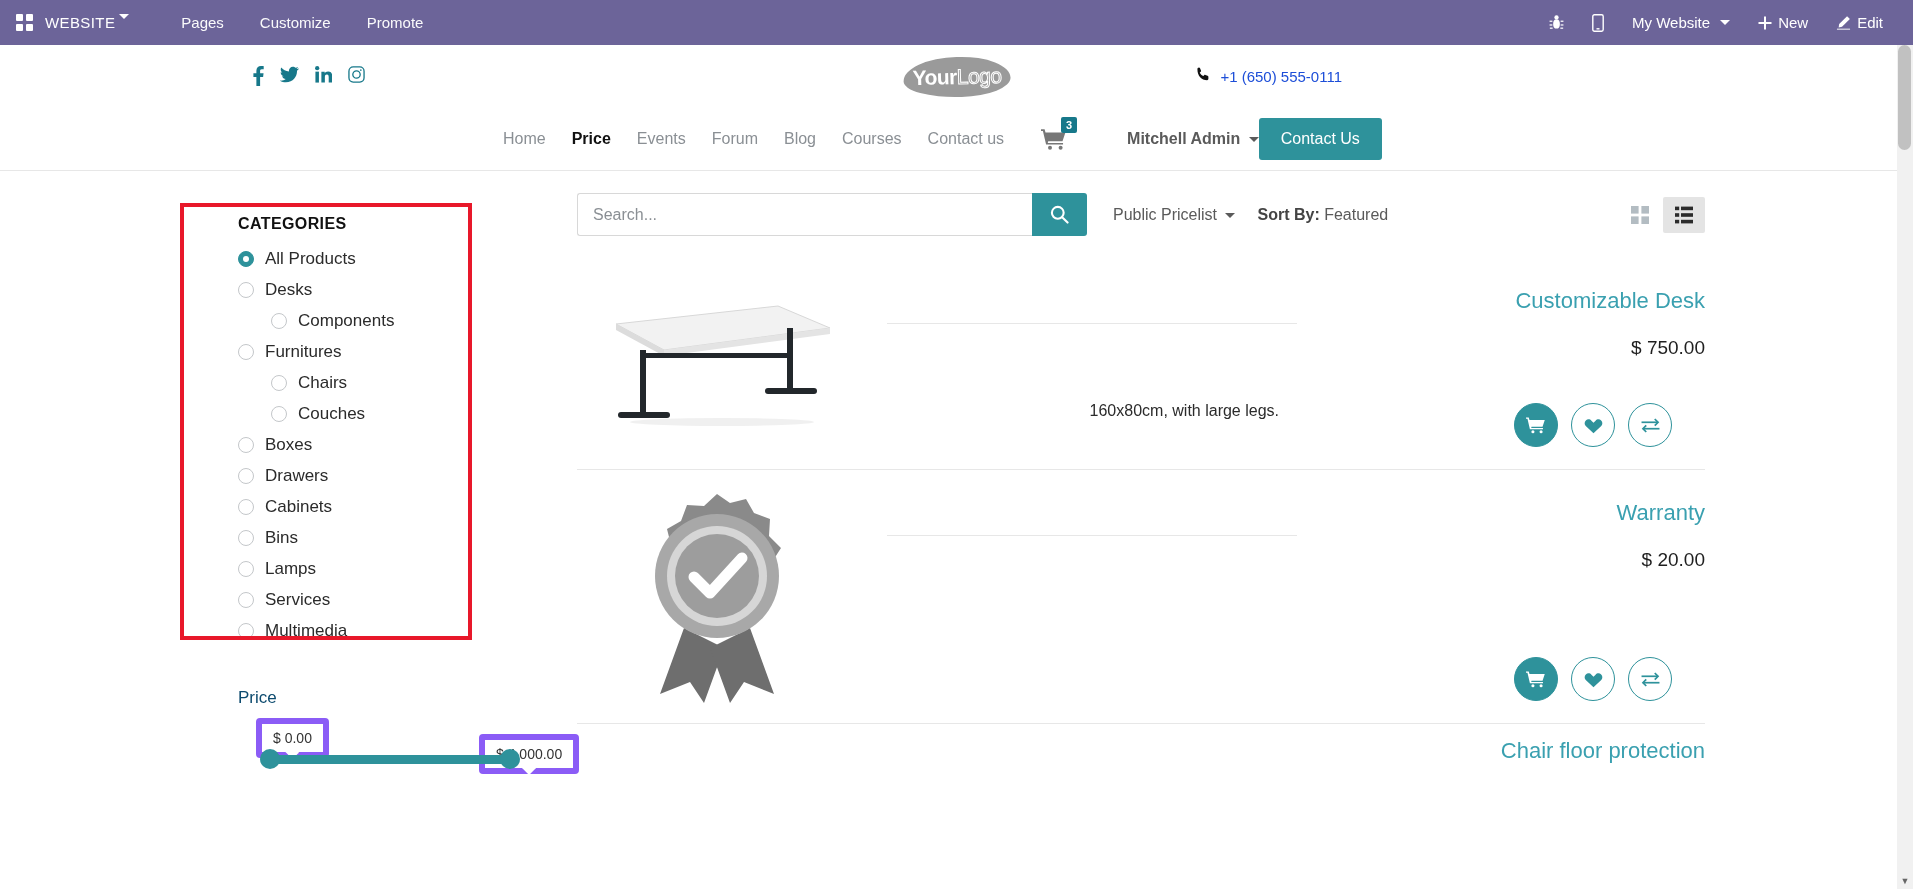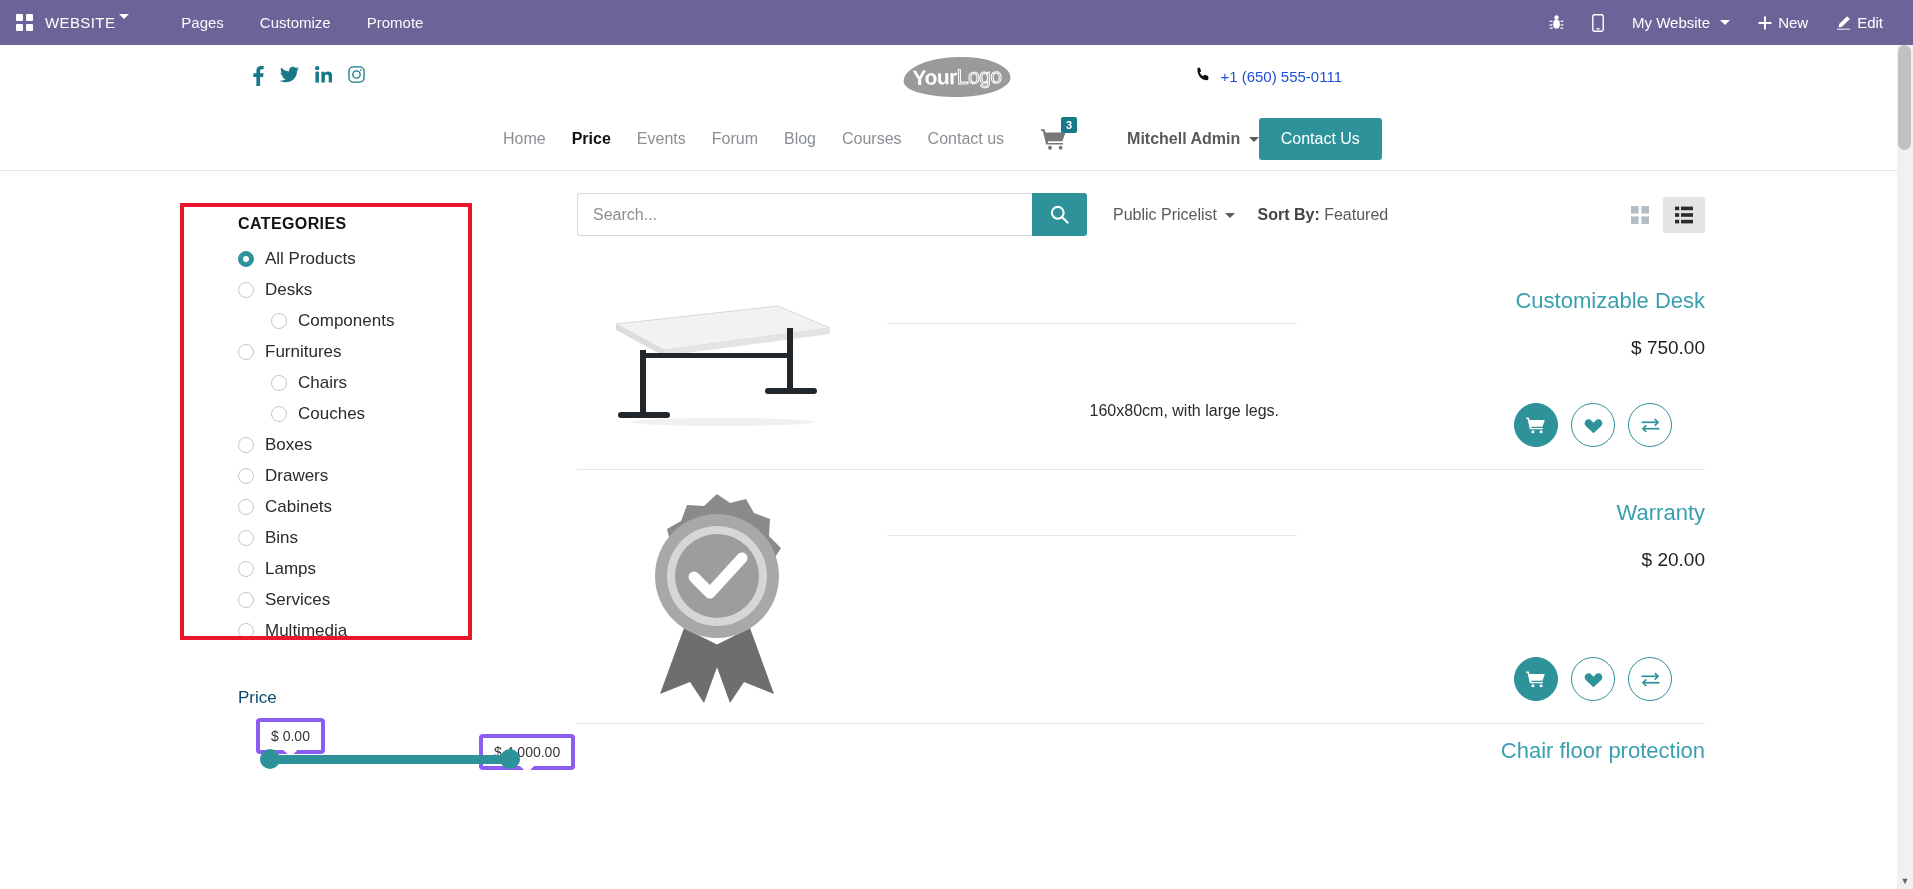--- a/index.html
+++ b/index.html
@@ -87,21 +87,21 @@
 
   .red-frame{
     position:absolute; left:0px; top:22px; width:292px; height:437px;
     border:4px solid #e8182a; pointer-events:none;
   }
 
   .price-sec{ padding-left:58px; margin-top:18px;}
   .price-h{ font-size:17px; color:#0c4a6e; }
   .slider-wrap{ position:relative; height:70px; width:255px; margin-left:22px;}
   .tip{
-    position:absolute; background:#fff; border:4px solid #8b5cf6; border-radius:4px;
+    position:absolute; background:#fff; border:6px solid #8b5cf6; border-radius:4px;
     font-size:14px; color:#333; padding:6px 11px; white-space:nowrap;
   }
   .tip::after{
     content:""; position:absolute; left:50%; bottom:-7px; transform:translateX(-50%);
     width:12px;height:7px; background:#fff;
     clip-path:polygon(0 0,100% 0,50% 100%);
     border-left:1px solid #dcdcdc; border-right:1px solid #dcdcdc;
   }
   .tip-min{ left:-4px; top:10px; }
   .tip-max{ left:219px; top:26px; }

